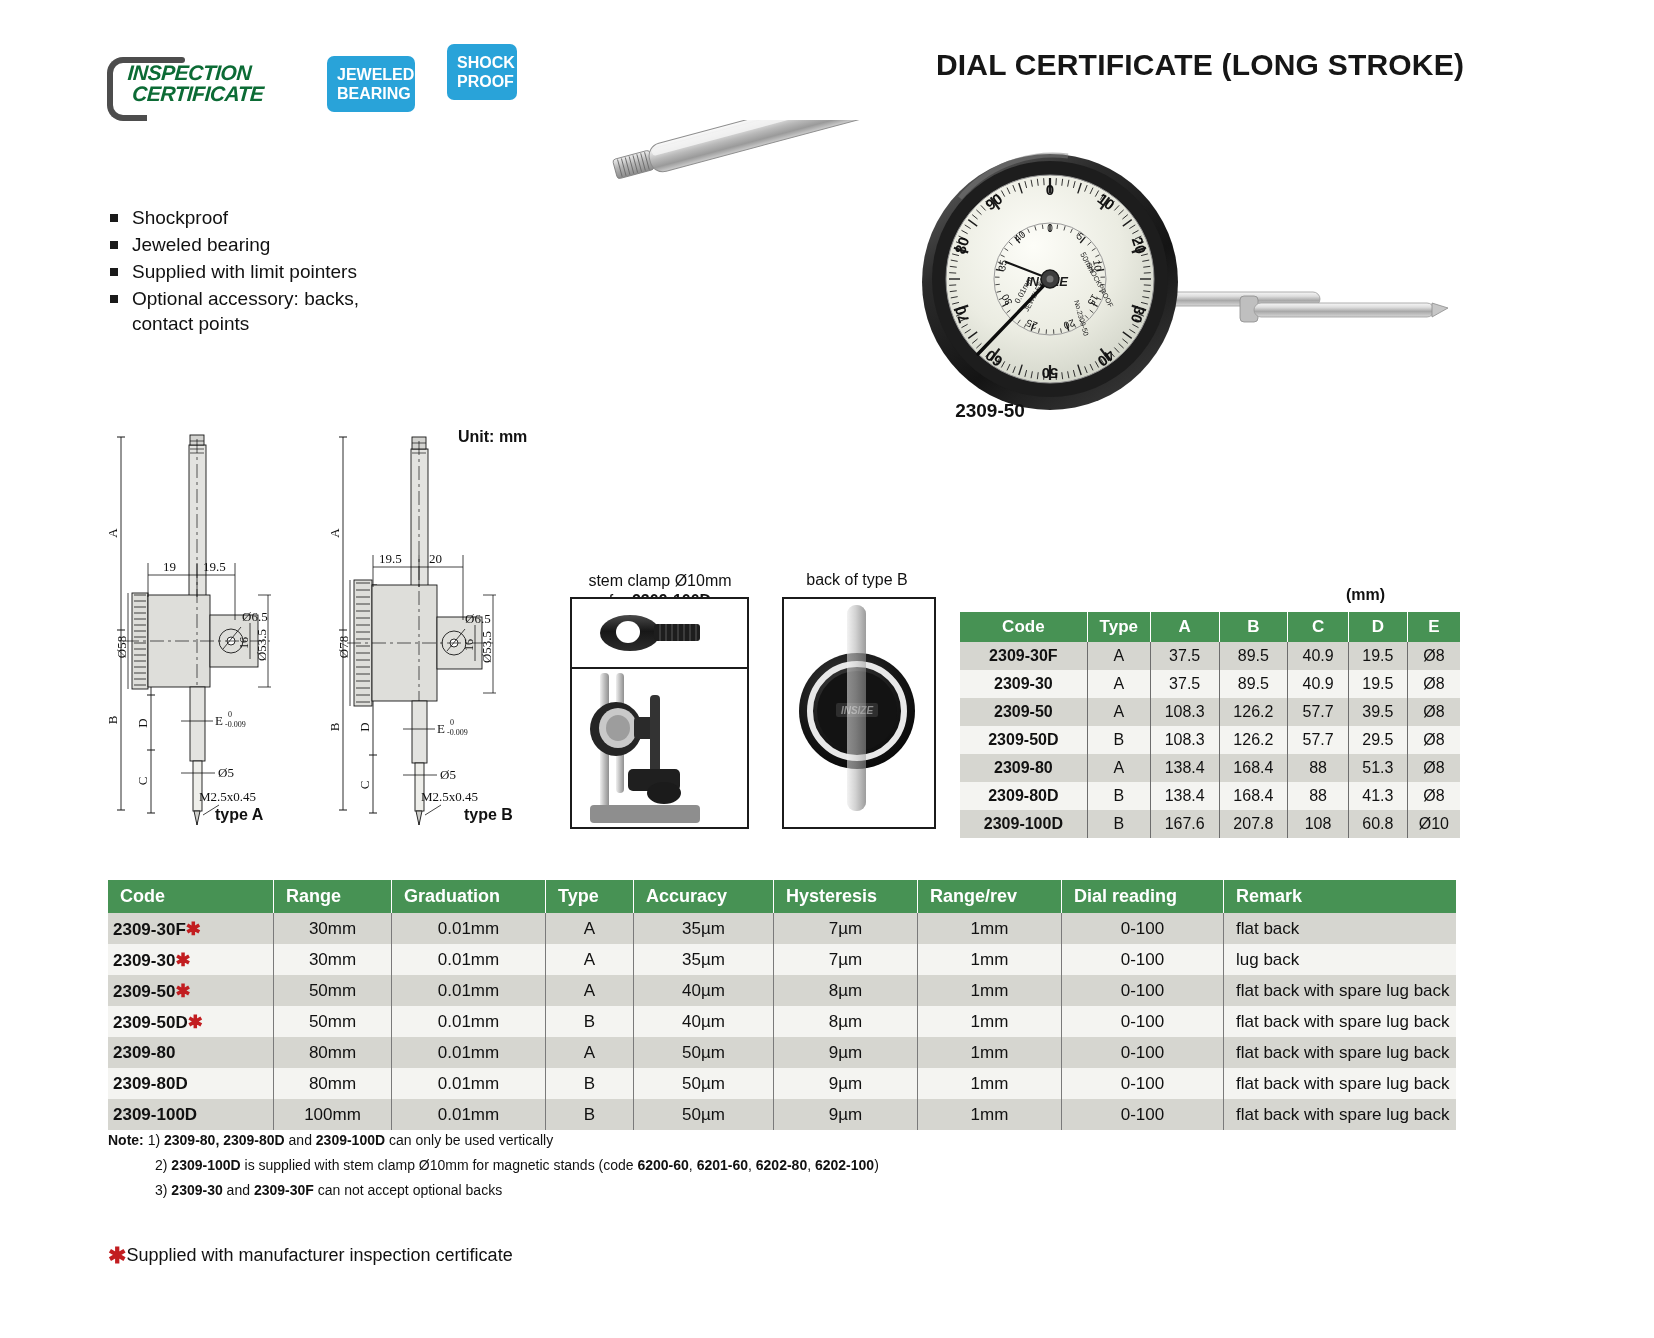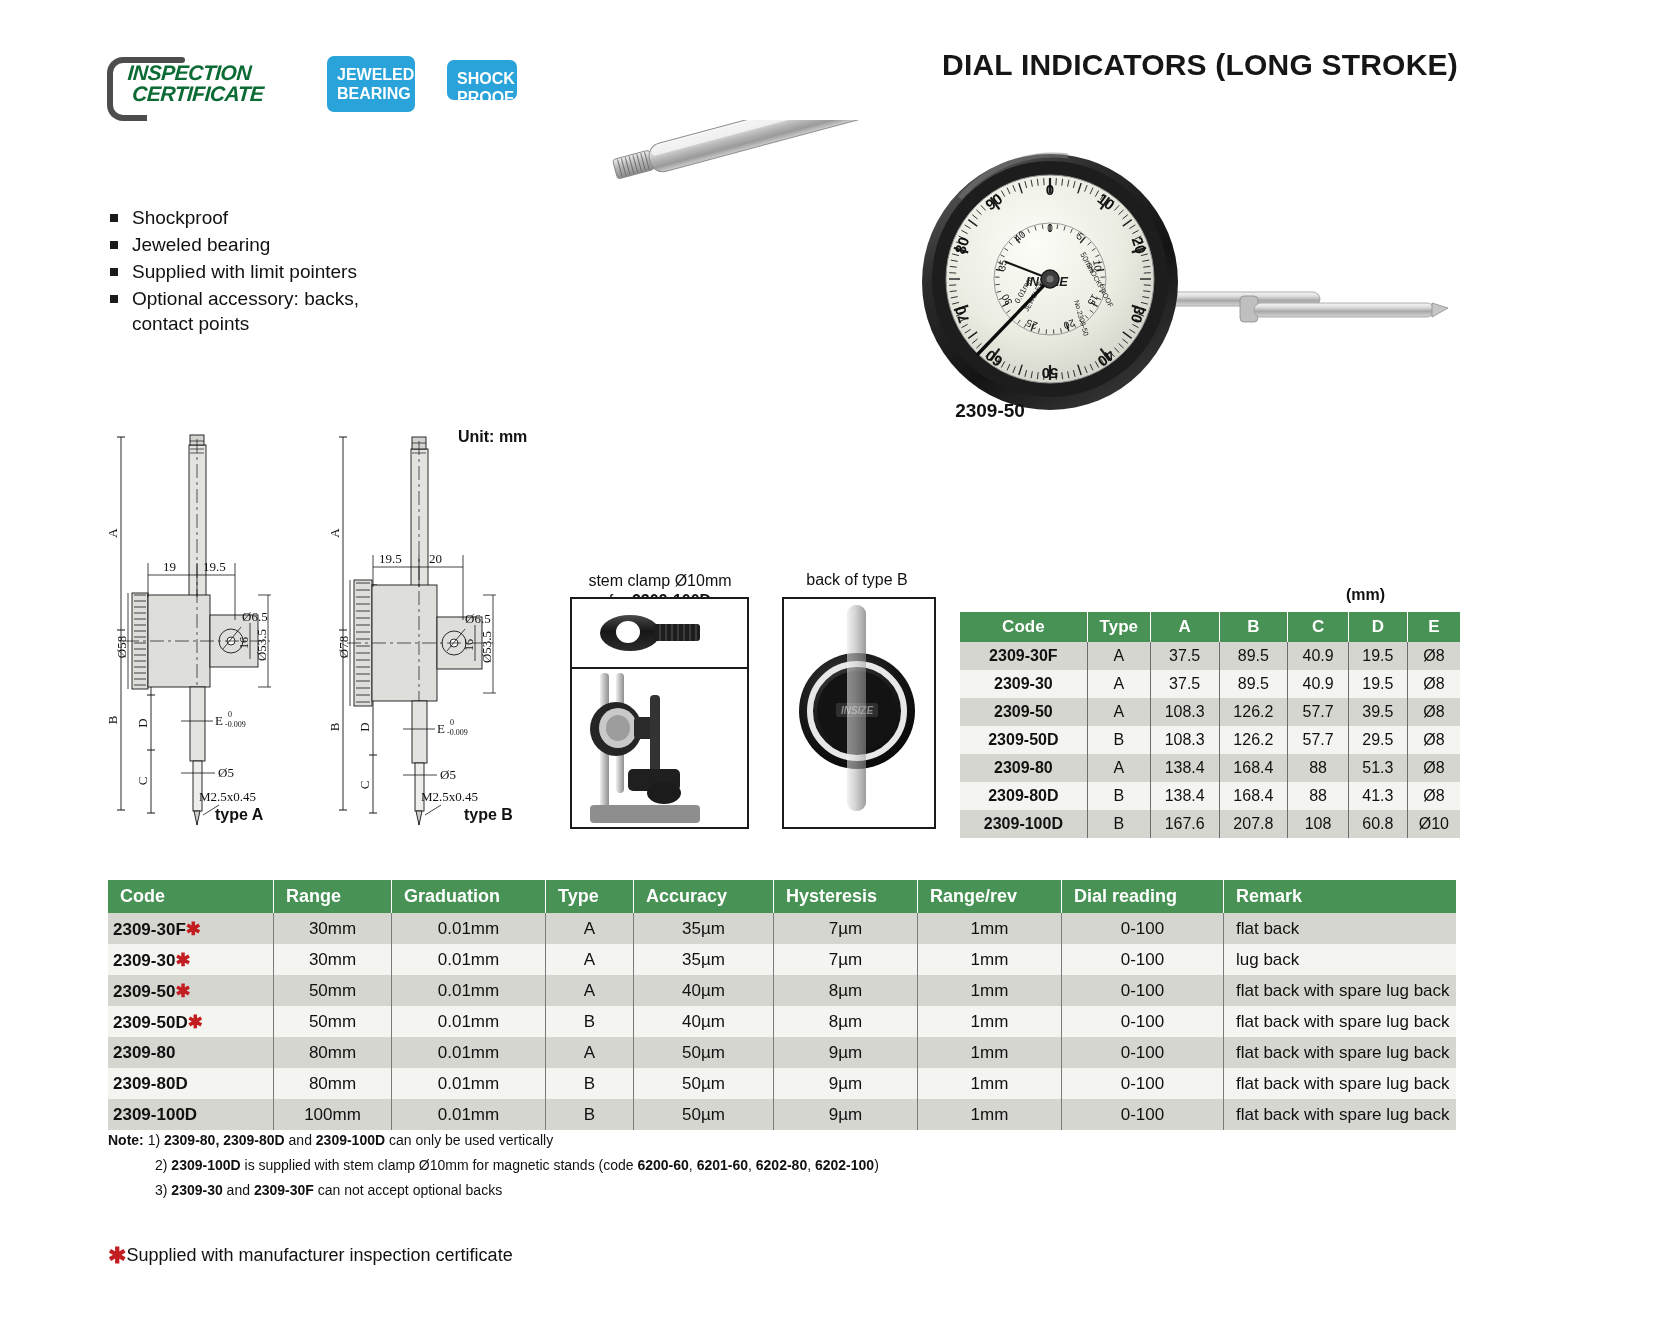--- a/index.html
+++ b/index.html
@@ -72,21 +72,21 @@
     color: #ffffff;
     border-radius: 7px;
     font-weight: bold;
     font-size: 16px;
     line-height: 19px;
     text-align: center;
     padding: 9px 10px;
     box-sizing: border-box;
   }
   #badge-jeweled { left: 327px; top: 56px; width: 88px; height: 56px; }
-  #badge-shock   { left: 447px; top: 60px; width: 70px; height: 40px; }
+  #badge-shock   { left: 447px; top: 44px; width: 70px; height: 56px; }
 
   
   #feature-list {
     position: absolute;
     left: 108px;
     top: 205px;
     width: 340px;
     font-size: 19px;
     line-height: 25px;
   }
@@ -245,21 +245,21 @@
     position: absolute;
     left: 108px;
     top: 1243px;
     font-size: 18px;
   }
   #footnote .star { font-size: 22px; vertical-align: -2px; }
 </style>
 </head>
 <body>
 
-<div id="page-title">DIAL INDICATORS (LONG STROKE)</div>
+<div id="page-title">DIAL CERTIFICATE (LONG STROKE)</div>
 
 <div id="cert-logo">
   <div class="hook"></div>
   <div class="hook-top"></div>
   <div class="words">
     <div>INSPECTION</div>
     <div>CERTIFICATE</div>
   </div>
 </div>
 

